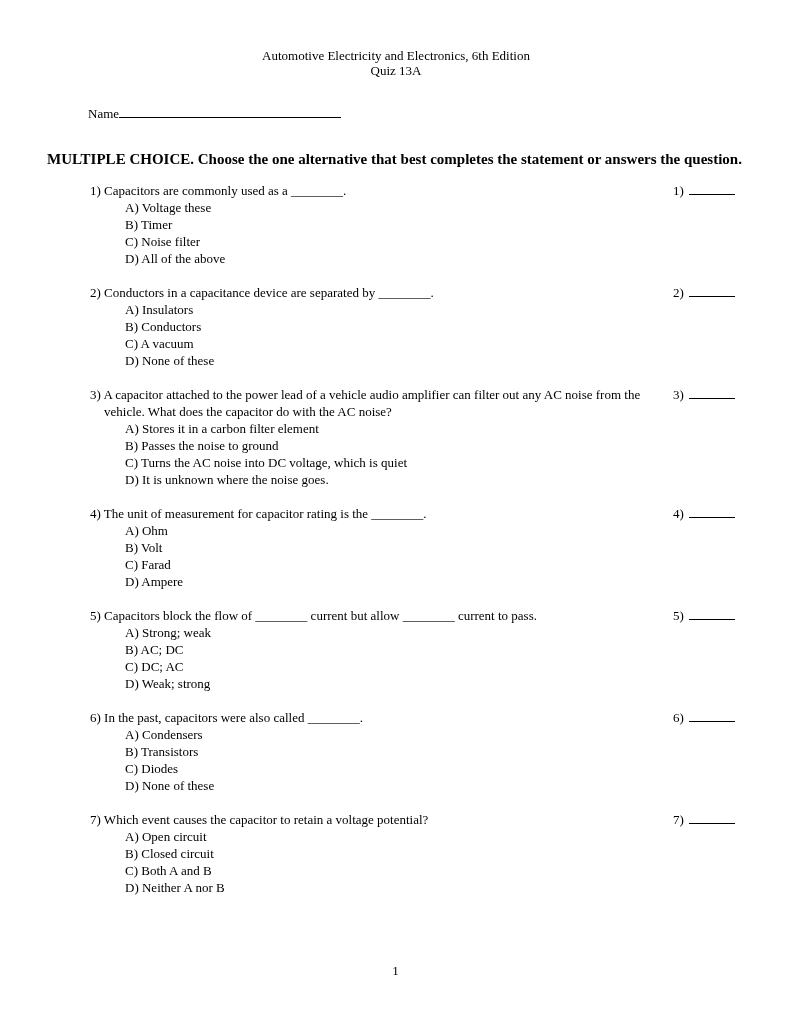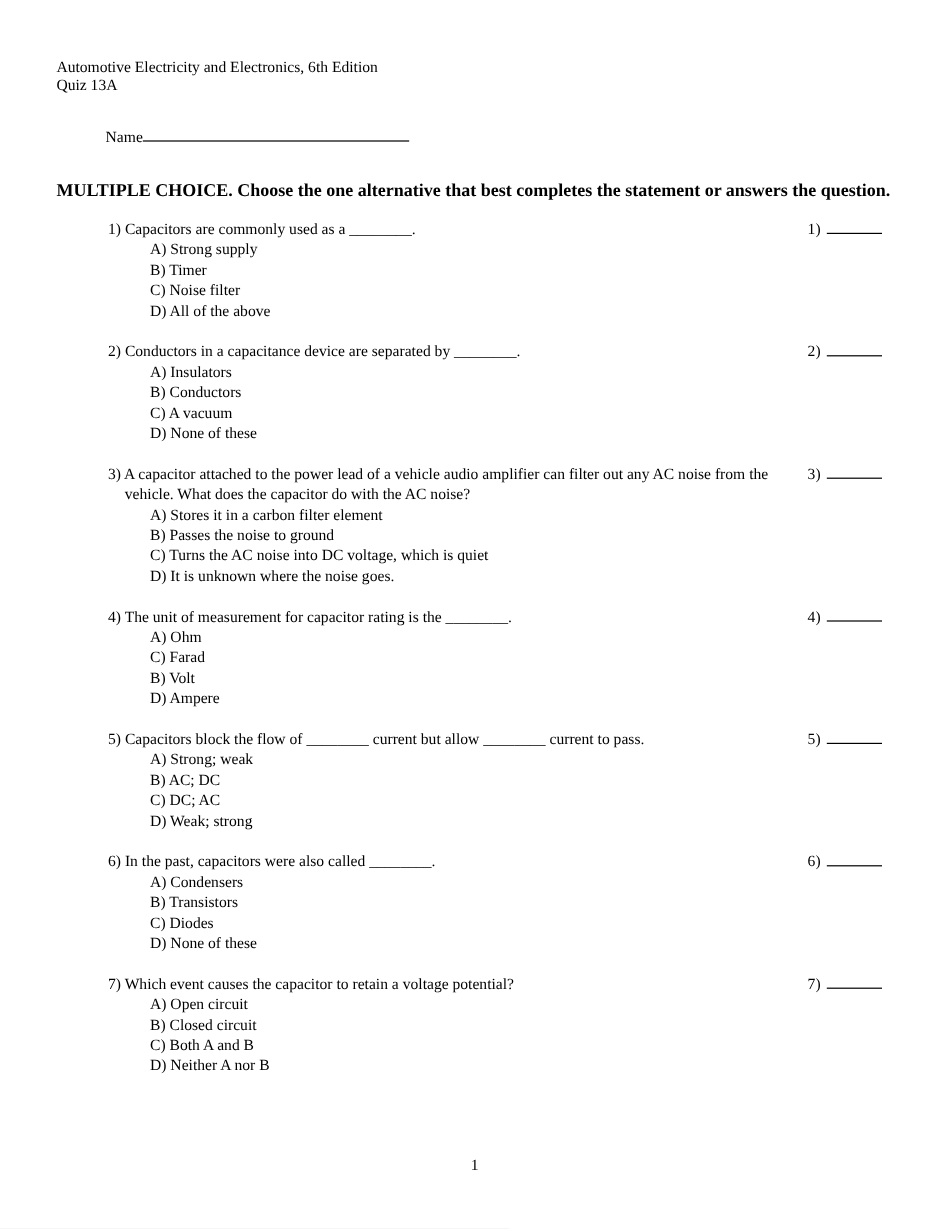--- a/index.html
+++ b/index.html
@@ -15,20 +15,21 @@
     position: relative;
     box-sizing: border-box;
     padding: 48px 46px 0 47px;
     font-family: "Liberation Serif", "DejaVu Serif", serif;
     font-size: 13px;
     color: #000000;
     overflow: hidden;
   }
   .hdr-title, .hdr-sub {
     line-height: 15px;
+    text-align: center;
   }
   .name-row {
     margin-top: 26px;
     line-height: 15px;
     margin-left: 41px;
   }
   .name-line {
     display: inline-block;
     width: 222px;
     height: 13px;
@@ -103,21 +104,21 @@
     <span>Name</span><span class="name-line"></span>
   </div>
 
   <div class="mc-heading">MULTIPLE CHOICE.  Choose the one alternative that best completes the statement or answers the question.</div>
 
   <div class="questions">
   <div class="qblock first">
     <div class="qleft">
       <div class="qtext"><span>1)</span> <span>Capacitors are commonly used as a ________.</span></div>
       <div class="choices">
-            <div class="choice">A) Strong supply</div>
+            <div class="choice">A) Voltage these</div>
             <div class="choice">B) Timer</div>
             <div class="choice">C) Noise filter</div>
             <div class="choice">D) All of the above</div>
           </div>
     </div>
     <div class="qright"><span>1)</span><span class="ans-blank"></span></div>
   </div>
 
   <div class="qblock">
     <div class="qleft">
@@ -143,22 +144,22 @@
           </div>
     </div>
     <div class="qright"><span>3)</span><span class="ans-blank"></span></div>
   </div>
 
   <div class="qblock">
     <div class="qleft">
       <div class="qtext"><span>4)</span> <span>The unit of measurement for capacitor rating is the ________.</span></div>
       <div class="choices">
             <div class="choice">A) Ohm</div>
+            <div class="choice">B) Volt</div>
             <div class="choice">C) Farad</div>
-            <div class="choice">B) Volt</div>
             <div class="choice">D) Ampere</div>
           </div>
     </div>
     <div class="qright"><span>4)</span><span class="ans-blank"></span></div>
   </div>
 
   <div class="qblock">
     <div class="qleft">
       <div class="qtext"><span>5)</span> <span>Capacitors block the flow of ________ current but allow ________ current to pass.</span></div>
       <div class="choices">

